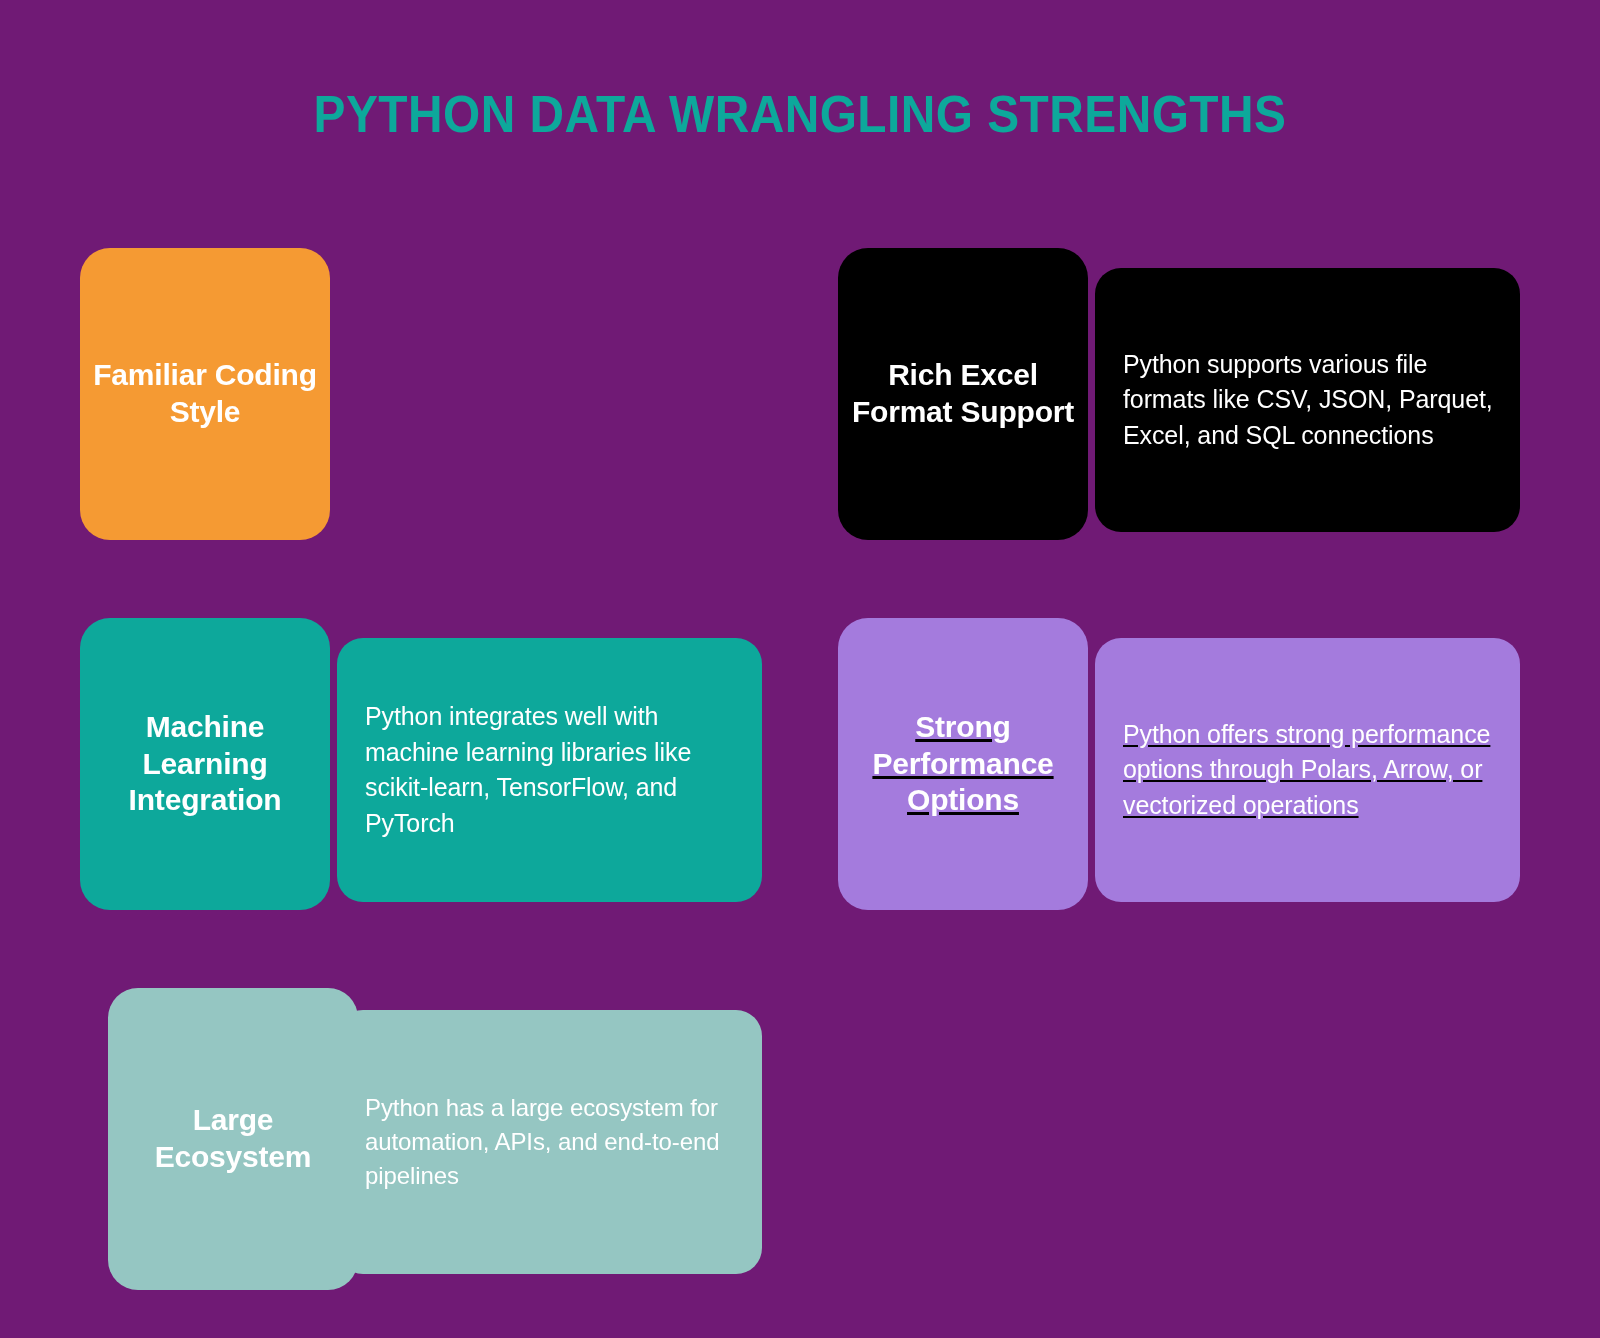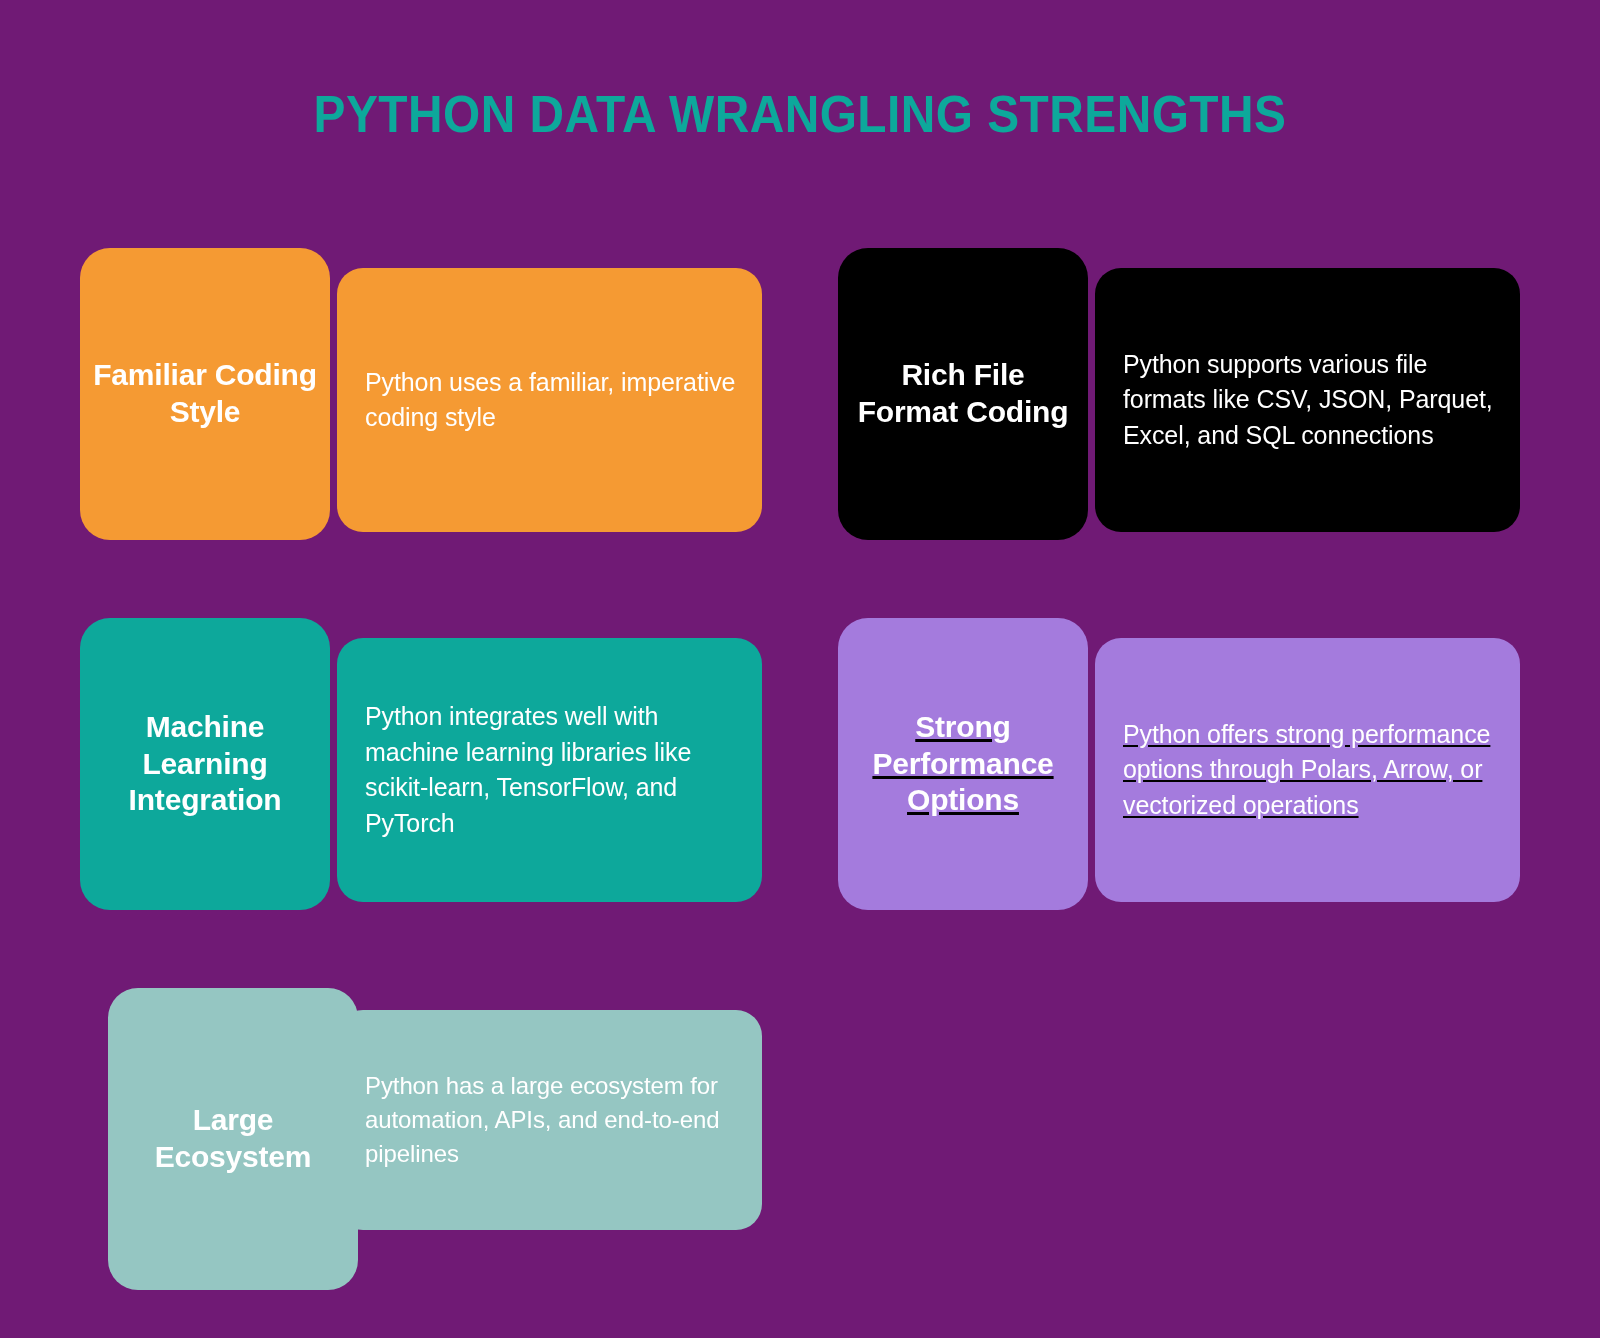--- a/index.html
+++ b/index.html
@@ -117,45 +117,42 @@
   
   .theme-orange .label-panel, .theme-orange .desc-panel { background: #f59a33; }
   .theme-black  .label-panel, .theme-black  .desc-panel { background: #000000; }
   .theme-teal   .label-panel, .theme-teal   .desc-panel { background: #0da89b; }
   .theme-purple .label-panel, .theme-purple .desc-panel { background: #a47bdd; text-decoration: underline; }
   .theme-sage   .label-panel, .theme-sage   .desc-panel { background: #95c6c2; }
 
   
   .card.row-3 { height: 302px; }
   .card.row-3 .label-panel { height: 302px; margin-left: 28px; }
-  .card.row-3 .desc-panel  { height: 220px; top: 22px; }
+  .card.row-3 .desc-panel  { height: 264px; top: 22px; }
   .card.row-3 .desc-text   { font-size: 24px; }
 
 </style>
 </head>
 <body>
 
 <div class="page">
 
   <div class="title">Python Data Wrangling Strengths</div>
 
   <div class="grid">
 
     <div class="card col-left row-1 theme-orange">
       <div class="label-panel">
         <div class="label-text">Familiar Coding Style</div>
       </div>
-      <div class="desc-panel">
-        <div class="desc-text">Python uses a familiar, imperative coding style</div>
-      </div>
     </div>
 
     <div class="card col-right row-1 theme-black">
       <div class="label-panel">
-        <div class="label-text">Rich File Format Coding</div>
+        <div class="label-text">Rich Excel Format Support</div>
       </div>
       <div class="desc-panel">
         <div class="desc-text">Python supports various file formats like CSV, JSON, Parquet, Excel, and SQL connections</div>
       </div>
     </div>
 
     <div class="card col-left row-2 theme-teal">
       <div class="label-panel">
         <div class="label-text">Machine Learning Integration</div>
       </div>

